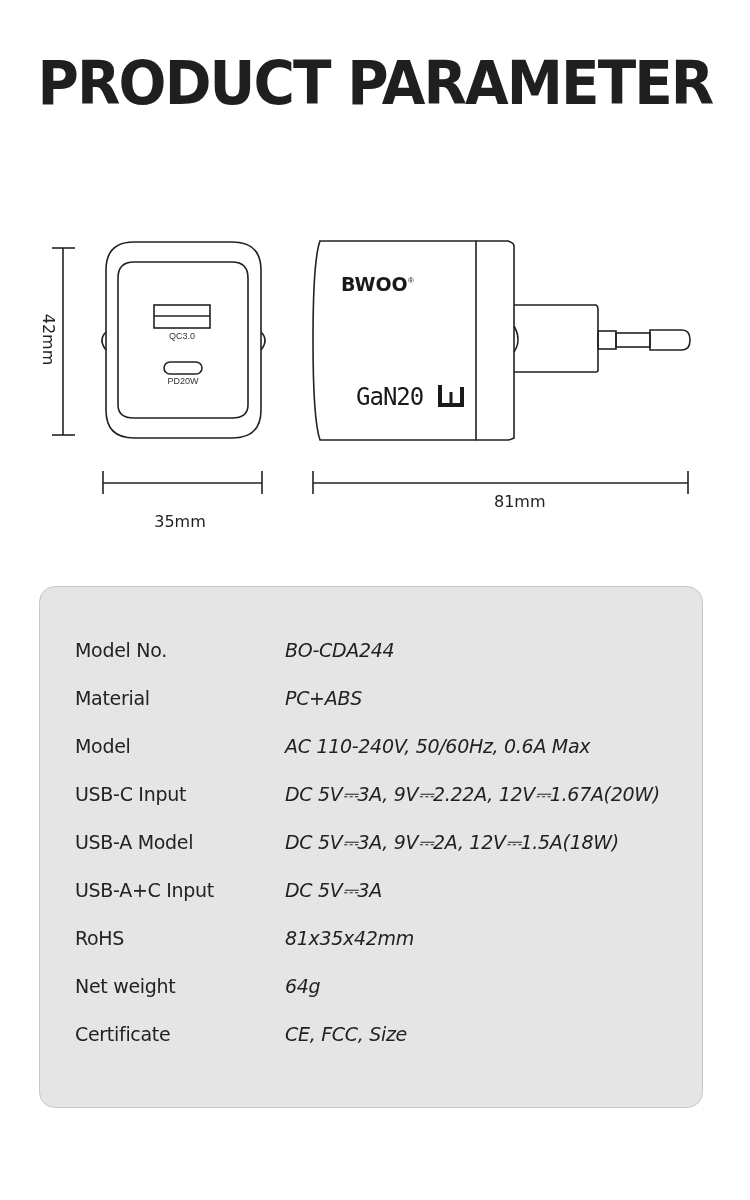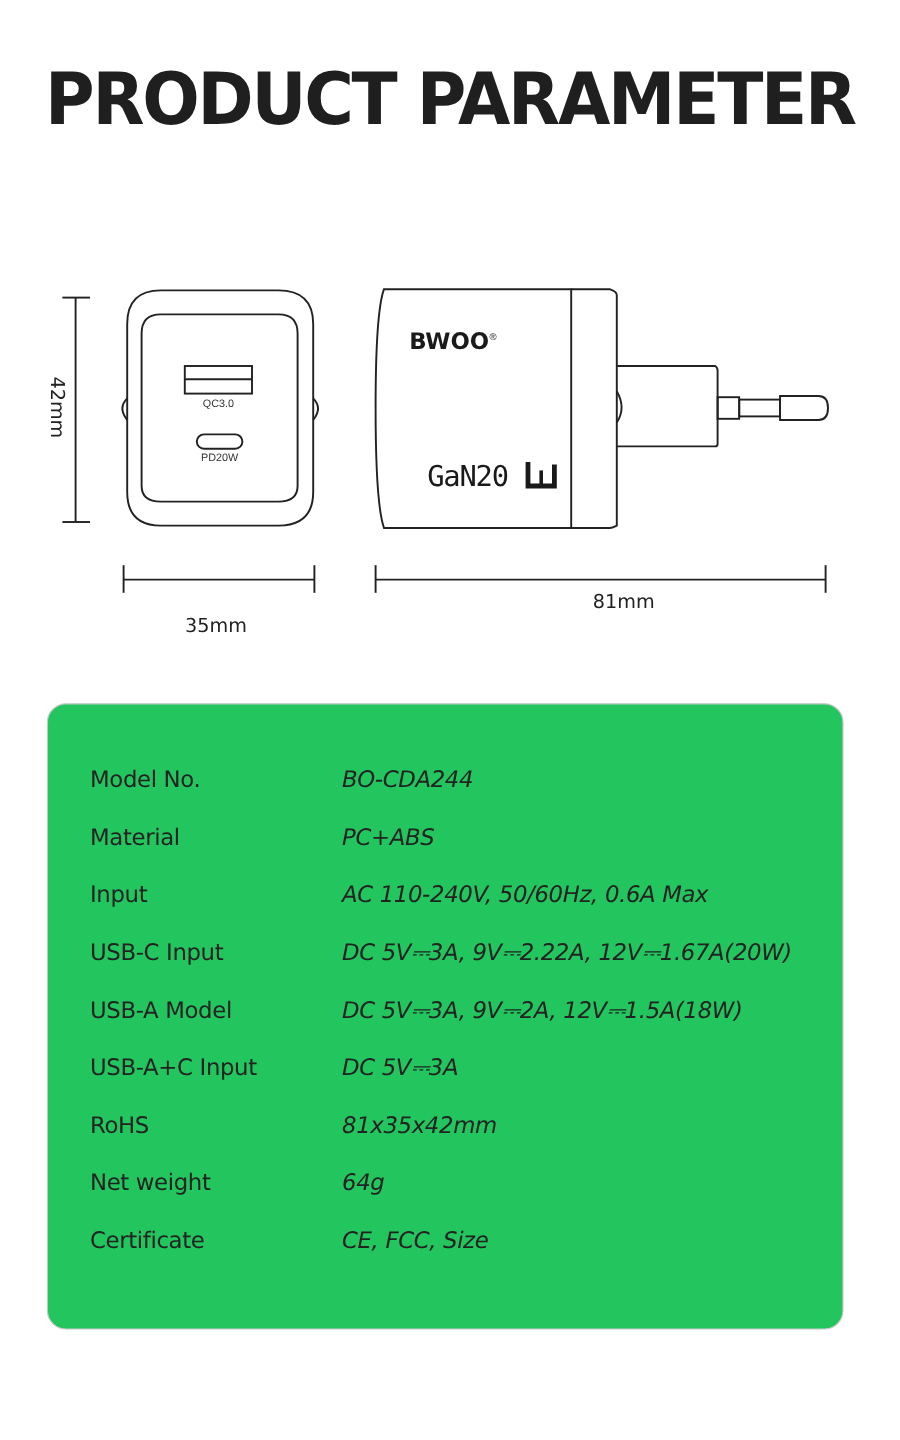--- a/index.html
+++ b/index.html
@@ -7,21 +7,21 @@
          font-family:"Liberation Sans", sans-serif; color:#222222; }
   .title { position:absolute; top:48px; left:0; width:750px; text-align:center;
            font-family:"DejaVu Sans", sans-serif; font-weight:bold; font-size:60px;
            letter-spacing:-2px; color:#1f1f1f; line-height:70px; transform:scaleX(0.94); }
   .diagram { position:absolute; left:0; top:230px; width:750px; height:300px; }
   .dim-label { position:absolute; font-family:"DejaVu Sans", sans-serif; font-size:16px; color:#222; }
   .dim-h { left:140px; top:262px; width:80px; text-align:center;margin-top:20px; }
   .dim-v { left:8px; top:100px; transform:rotate(90deg); transform-origin:center; width:80px; text-align:center; }
   .dim-81 { left:494px; top:262px; width:80px; }
   .card { position:absolute; left:39px; top:586px; width:664px; height:522px;
-          border:1.5px solid #c8c8c8; border-radius:16px; background:#22c55e; box-sizing:border-box; }
+          border:1.5px solid #c8c8c8; border-radius:16px; background:#e5e5e5; box-sizing:border-box; }
   .rows { position:absolute; left:35px; top:47px; }
   .row { position:relative; height:48px; font-family:"DejaVu Sans", sans-serif; font-size:19px; color:#222;
          line-height:32px; }
   .row .k { position:absolute; left:0; top:0; white-space:nowrap; letter-spacing:-0.3px; }
   .row .v { position:absolute; left:210px; top:0; white-space:nowrap; letter-spacing:-0.3px;font-style:italic; }
 </style>
 </head>
 <body>
 
 <div class="title">PRODUCT PARAMETER</div>
@@ -83,21 +83,21 @@
   <div class="rows">
     <div class="row">
       <span class="k">Model No.</span>
       <span class="v">BO-CDA244</span>
     </div>
     <div class="row">
       <span class="k">Material</span>
       <span class="v">PC+ABS</span>
     </div>
     <div class="row">
-      <span class="k">Input</span>
+      <span class="k">Model</span>
       <span class="v">AC 110-240V, 50/60Hz, 0.6A Max</span>
     </div>
     <div class="row">
       <span class="k">USB-C Input</span>
       <span class="v">DC 5V⎓3A, 9V⎓2.22A, 12V⎓1.67A(20W)</span>
     </div>
     <div class="row">
       <span class="k">USB-A Model</span>
       <span class="v">DC 5V⎓3A, 9V⎓2A, 12V⎓1.5A(18W)</span>
     </div>

